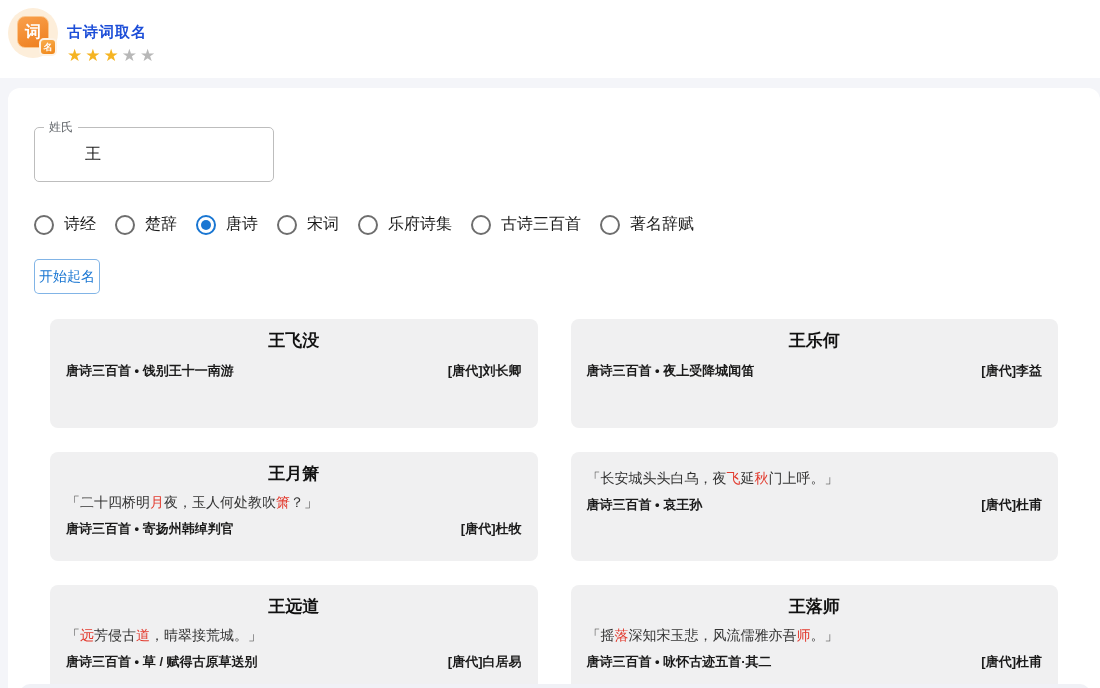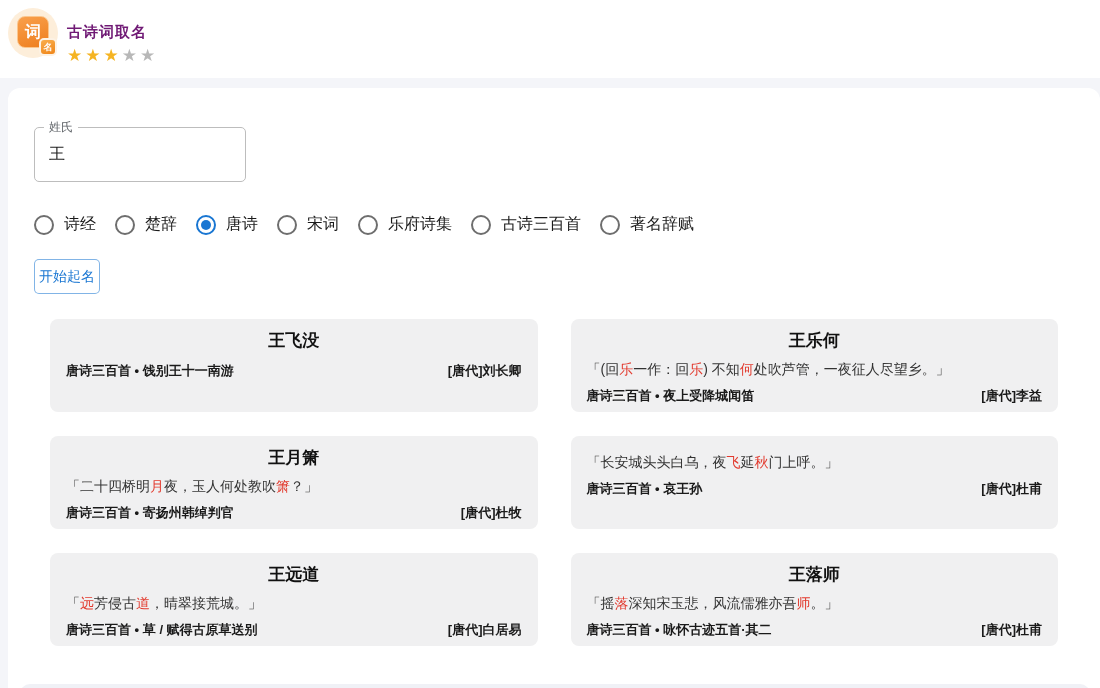--- a/index.html
+++ b/index.html
@@ -38,37 +38,37 @@
   }
   .logo-badge{
     position:absolute;right:1px;bottom:2px;width:18px;height:18px;
     border-radius:5px;
     background:linear-gradient(160deg,#f9ae4c,#f08519);
     border:2px solid #fdf2e4;
     color:#fff;font-size:9px;font-weight:bold;
     display:flex;align-items:center;justify-content:center;
   }
   .head-text{margin-left:9px;padding-top:15px;}
-  .app-title{margin:0;font-size:15px;font-weight:bold;color:#701a75;letter-spacing:1px;}
+  .app-title{margin:0;font-size:15px;font-weight:bold;color:#1d4ed8;letter-spacing:1px;}
   .stars{margin-top:5px;font-size:17px;letter-spacing:3px;line-height:1;cursor:default;}
   .star.on{color:var(--gold);}
   .star.off{color:var(--star-gray);}
   
   .panel{
     background:#fff;
     margin:10px 0 0 8px;
     width:1092px;height:600px;
     border-radius:12px 12px 0 0;
     padding:39px 26px 0 26px;
     position:relative;overflow:hidden;
   }
   
   .field{
-    width:212px;height:55px;position:relative;
-    border:1px solid #bdbdbd;border-radius:5px;
+    width:240px;height:55px;position:relative;
+    border:1px solid #bdbdbd;border-radius:5px;padding-left:36px;
   }
   .field-label{
     position:absolute;top:-9px;left:9px;
     background:#fff;padding:0 5px;
     font-size:12px;color:#5f6368;line-height:1.4;
   }
   .field-input{
     width:100%;height:100%;border:none;outline:none;background:transparent;
     padding:0 14px;font-size:16px;color:#1a1a1a;border-radius:5px;
     font-family:inherit;
@@ -94,21 +94,21 @@
     padding:8px 4px;border-radius:5px;cursor:pointer;line-height:1.2;
   }
   
   .cards{
     margin:25px 16px 0 16px;
     display:grid;grid-template-columns:1fr 1fr;
     column-gap:33px;row-gap:24px;
   }
   .card{
     background:var(--card-bg);border-radius:8px;
-    height:93px;padding:10px 16px 12px;
+    height:109px;padding:10px 16px 12px;
   }
   .card-name{text-align:center;font-size:17px;font-weight:bold;color:#111;line-height:24px;}
   .card-quote{margin-top:7px;font-size:14px;color:#333;line-height:18px;white-space:nowrap;overflow:hidden;}
   .card-quote .red{color:var(--red);}
   .card-foot{
     margin-top:9px;display:flex;justify-content:space-between;
     font-size:13px;font-weight:bold;color:#1a1a1a;
   }
   
   .next-section{
@@ -194,21 +194,20 @@
   <div class="card">
     <div class="card-name">王飞没</div>
     <div class="card-foot">
       <span class="card-source">唐诗三百首 • 饯别王十一南游</span>
       <span class="card-author">[唐代]刘长卿</span>
     </div>
   </div>
 
   <div class="card">
     <div class="card-name">王乐何</div>
-    <div class="card-quote"><span>「(回</span><span class="red">乐</span><span>一作：回</span><span class="red">乐</span><span>)  不知</span><span class="red">何</span><span>处吹芦管，一夜征人尽望乡。」</span></div>
     <div class="card-foot">
       <span class="card-source">唐诗三百首 • 夜上受降城闻笛</span>
       <span class="card-author">[唐代]李益</span>
     </div>
   </div>
 
   <div class="card">
     <div class="card-name">王月箫</div>
     <div class="card-quote"><span>「二十四桥明</span><span class="red">月</span><span>夜，玉人何处教吹</span><span class="red">箫</span><span>？」</span></div>
     <div class="card-foot">

